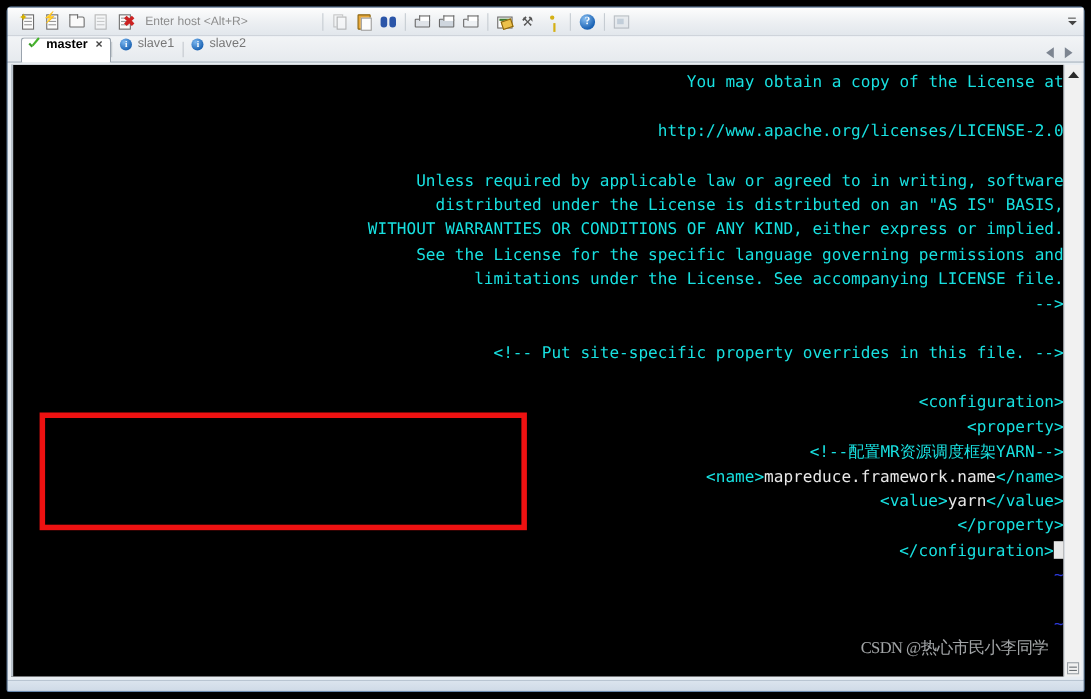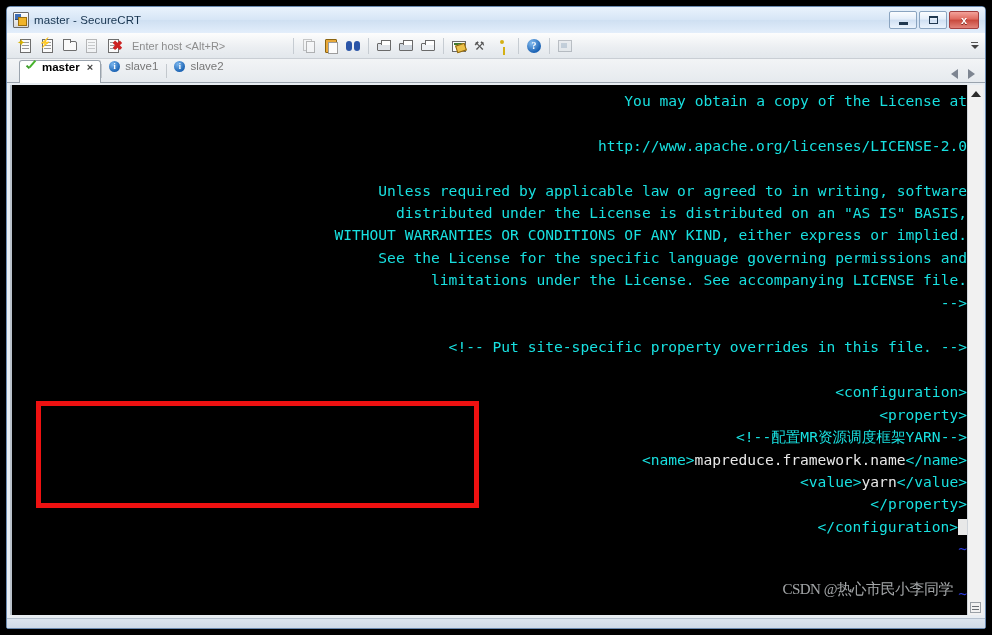--- a/index.html
+++ b/index.html
@@ -279,35 +279,20 @@
          font-size:10px;font-weight:bold;text-align:center;line-height:14px;font-family:"Liberation Serif",serif;}
   .winico{position:absolute;left:2px;top:2px;width:14px;height:12px;background:#dde2e7;border:1px solid #78808a;}
   .winico::after{content:'';position:absolute;left:2px;top:2px;width:6px;height:5px;background:#8fa5bb;}
   .dim { opacity: .45; }
 </style>
 </head>
 <body>
 
 <div id="app-window">
 
-  <div id="title-bar">
-    <div id="app-icon"></div>
-    <div id="title-text">master - SecureCRT</div>
-    <div id="win-buttons">
-      <div class="win-btn">
-        <div class="glyph-min"></div>
-      </div>
-      <div class="win-btn">
-        <div class="glyph-max"></div>
-      </div>
-      <div class="win-btn close">
-        <span class="glyph-close">x</span>
-      </div>
-    </div>
-  </div>
 
 
   <div id="toolbar">
 
     <div class="tb-icon">
       <div class="ico">
           <div class="doc"></div>
           <div class="doc-lines"></div>
           <span class="badge-star">✦</span>
         </div>

